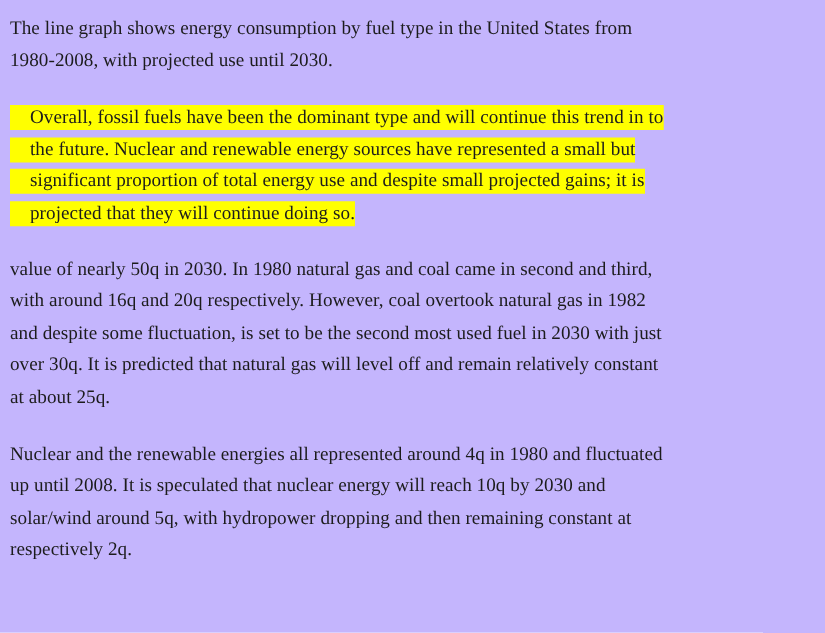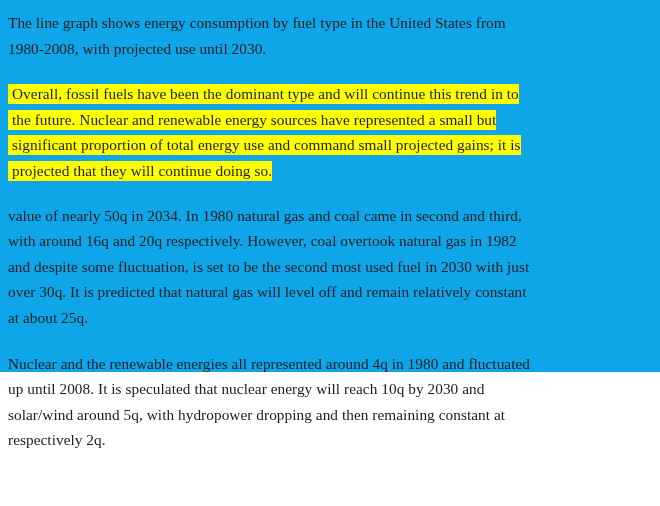--- a/index.html
+++ b/index.html
@@ -10,67 +10,67 @@
   body {
     width: 660px;
     height: 506px;
     overflow: hidden;
     font-family: "Liberation Serif", serif;
     color: #1a1a1a;
   }
   .page {
     box-sizing: border-box;
     width: 660px;
-    height: 372px;
+    height: 506px;
     padding: 10px 14px 0 8px;
-    background: #0ea5e9;
+    background: #c4b5fd;
   }
   .para {
     font-size: 15.3px;
     line-height: 25.6px;
     margin: 0 0 20px 0;
     text-align: left;
     color: #1c1c1c;
     letter-spacing: 0.05px;
   }
   .para.highlighted {
     margin-bottom: 19px;
   }
   .para.last {
     margin-bottom: 12px;
   }
   .hl {
     background-color: #ffff00;
     box-decoration-break: clone;
     -webkit-box-decoration-break: clone;
-    padding: 1px 0 2px 4px;
+    padding: 1px 0 2px 16px;
   }
   .para span.line {
     display: block;
   }
 </style>
 </head>
 <body>
 
 <div class="page">
 
   <p class="para">
     <span class="line">The line graph shows energy consumption by fuel type in the United States from</span>
     <span class="line">1980-2008, with projected use until 2030.</span>
   </p>
 
   <p class="para highlighted">
     <span class="line"><span class="hl">Overall, fossil fuels have been the dominant type and will continue this trend in to</span></span>
     <span class="line"><span class="hl">the future. Nuclear and renewable energy sources have represented a small but</span></span>
-    <span class="line"><span class="hl">significant proportion of total energy use and command small projected gains; it is</span></span>
+    <span class="line"><span class="hl">significant proportion of total energy use and despite small projected gains; it is</span></span>
     <span class="line"><span class="hl">projected that they will continue doing so.</span></span>
   </p>
 
   <p class="para">
-    <span class="line">value of nearly 50q in 2034. In 1980 natural gas and coal came in second and third,</span>
+    <span class="line">value of nearly 50q in 2030. In 1980 natural gas and coal came in second and third,</span>
     <span class="line">with around 16q and 20q respectively. However, coal overtook natural gas in 1982</span>
     <span class="line">and despite some fluctuation, is set to be the second most used fuel in 2030 with just</span>
     <span class="line">over 30q. It is predicted that natural gas will level off and remain relatively constant</span>
     <span class="line">at about 25q.</span>
   </p>
 
   <p class="para last">
     <span class="line">Nuclear and the renewable energies all represented around 4q in 1980 and fluctuated</span>
     <span class="line">up until 2008.  It is speculated that nuclear energy will reach 10q by 2030 and</span>
     <span class="line">solar/wind around 5q, with hydropower dropping and then remaining constant at</span>

